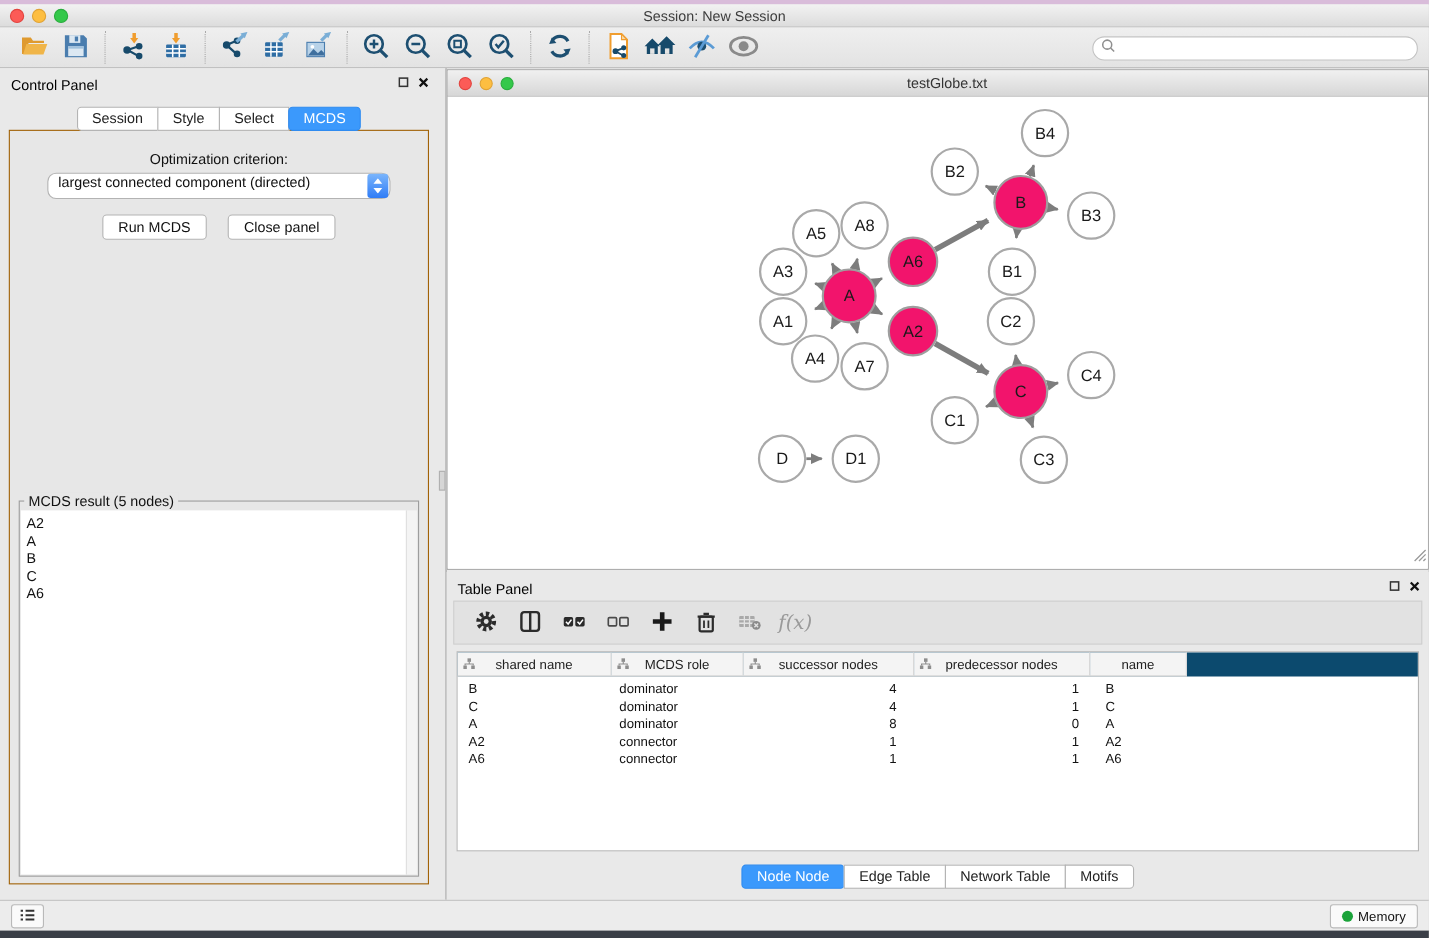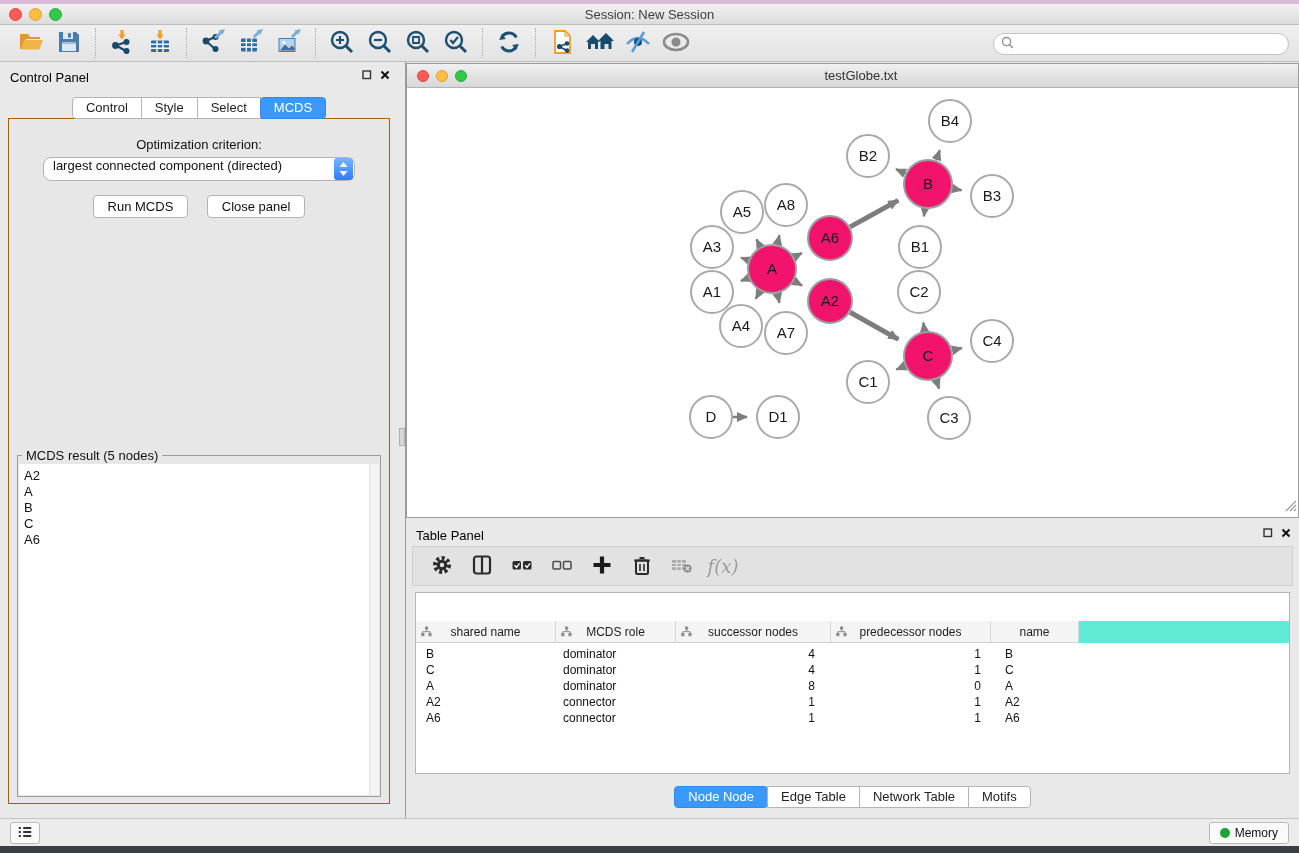--- a/index.html
+++ b/index.html
@@ -69,21 +69,21 @@
   .net-canvas svg text { font-family:"Liberation Sans",sans-serif; }
   .grip-resize { position:absolute; right:1px; bottom:1px; }
 
   
   .table-panel { position:absolute; left:406px; top:520px; width:893px; height:298px; background:#e9e9e9; }
   .tp-toolbar { position:absolute; left:6px; right:6px; top:26px; height:40px; background:#e2e2e2;
     border:1px solid #cfcfcf; display:flex; align-items:center; padding-left:12px; gap:6px; }
   .ticon { width:34px; height:30px; border:none; background:transparent; display:flex; align-items:center; justify-content:center; }
   .fxlbl { font-family:"DejaVu Serif", serif; font-style:italic; font-size:18px; color:#9a9a9a; margin-left:2px; }
   .tbl-wrap { position:absolute; left:9px; right:9px; top:72px; bottom:44px; background:#fff; border:1px solid #b5b5b5; overflow:hidden; }
-  .thead { display:flex; height:22px; background:#5eead4;margin-top:28px; }
+  .thead { display:flex; height:22px; background:#0c4a6e; }
   .thc { position:relative; height:22px; background:#f4f4f4; border-right:1px solid #d8d8d8; border-bottom:1px solid #cfcfcf;
     display:flex; align-items:center; justify-content:center; font-size:12px; color:#222; }
   .sorticon { position:absolute; left:5px; top:5px; }
   .c0{width:140px}.c1{width:120px}.c2{width:155px}.c3{width:160px}.c4{width:88px}
   .tbody { padding-top:3px; }
   .tr { display:flex; height:16px; }
   .tdc { font-size:12px; color:#111; line-height:16px; }
   .tdc.c0 { padding-left:10px; } .tdc.c1 { padding-left:7px; }
   .tdc.c2 { text-align:right; padding-right:16px; } .tdc.c3 { text-align:right; padding-right:10px; }
   .tdc.c4 { padding-left:14px; }
@@ -275,21 +275,21 @@
               <rect x="1" y="1" width="7.5" height="7.5" fill="none" stroke="#333" stroke-width="1.4"></rect>
             </svg>
           </span>
         <span>
             <svg width="10" height="10" viewBox="0 0 10 10">
               <path d="M1.5 1.5l7 7M8.5 1.5l-7 7" stroke="#111" stroke-width="2"></path>
             </svg>
           </span>
       </span>
     </div>
-    <div class="seg-row"><span class="seg">Control</span><span class="seg">Style</span><span class="seg">Select</span><span class="seg sel">MCDS</span></div>
+    <div class="seg-row"><span class="seg">Session</span><span class="seg">Style</span><span class="seg">Select</span><span class="seg sel">MCDS</span></div>
     <div class="cp-content">
       <div class="opt-label">Optimization criterion:</div>
       <div class="combo">
         <span class="combo-text">largest connected component (directed)</span>
         <span class="stepper">
             <svg width="9" height="6" viewBox="0 0 9 6">
               <path d="M4.5 0L8.5 5H0.5z" fill="#fff"></path>
             </svg>
             <svg width="9" height="6" viewBox="0 0 9 6">
               <path d="M4.5 6L0.5 1h8z" fill="#fff"></path>

